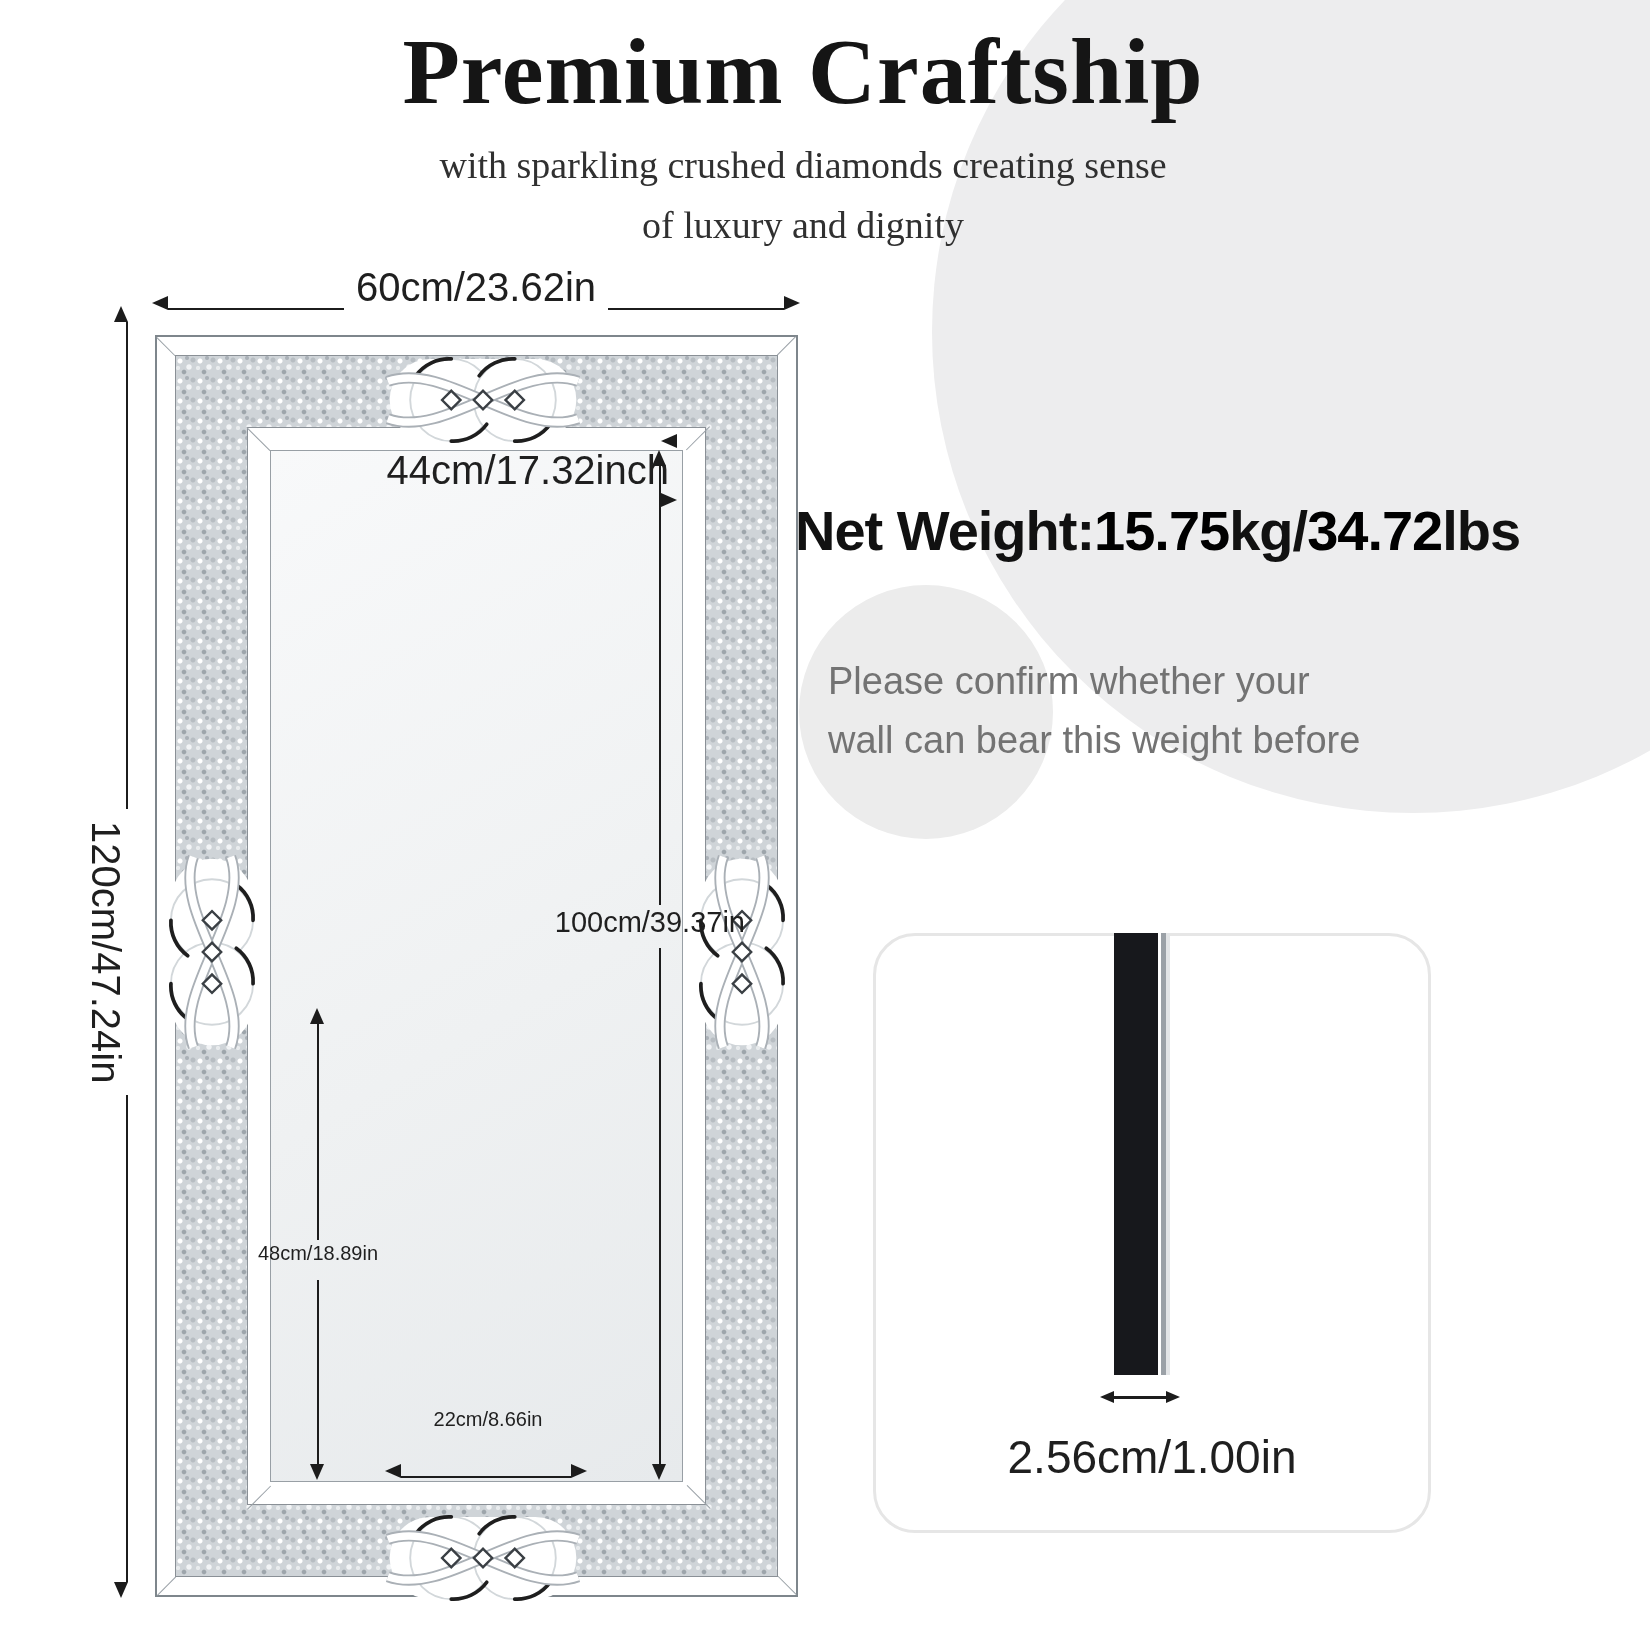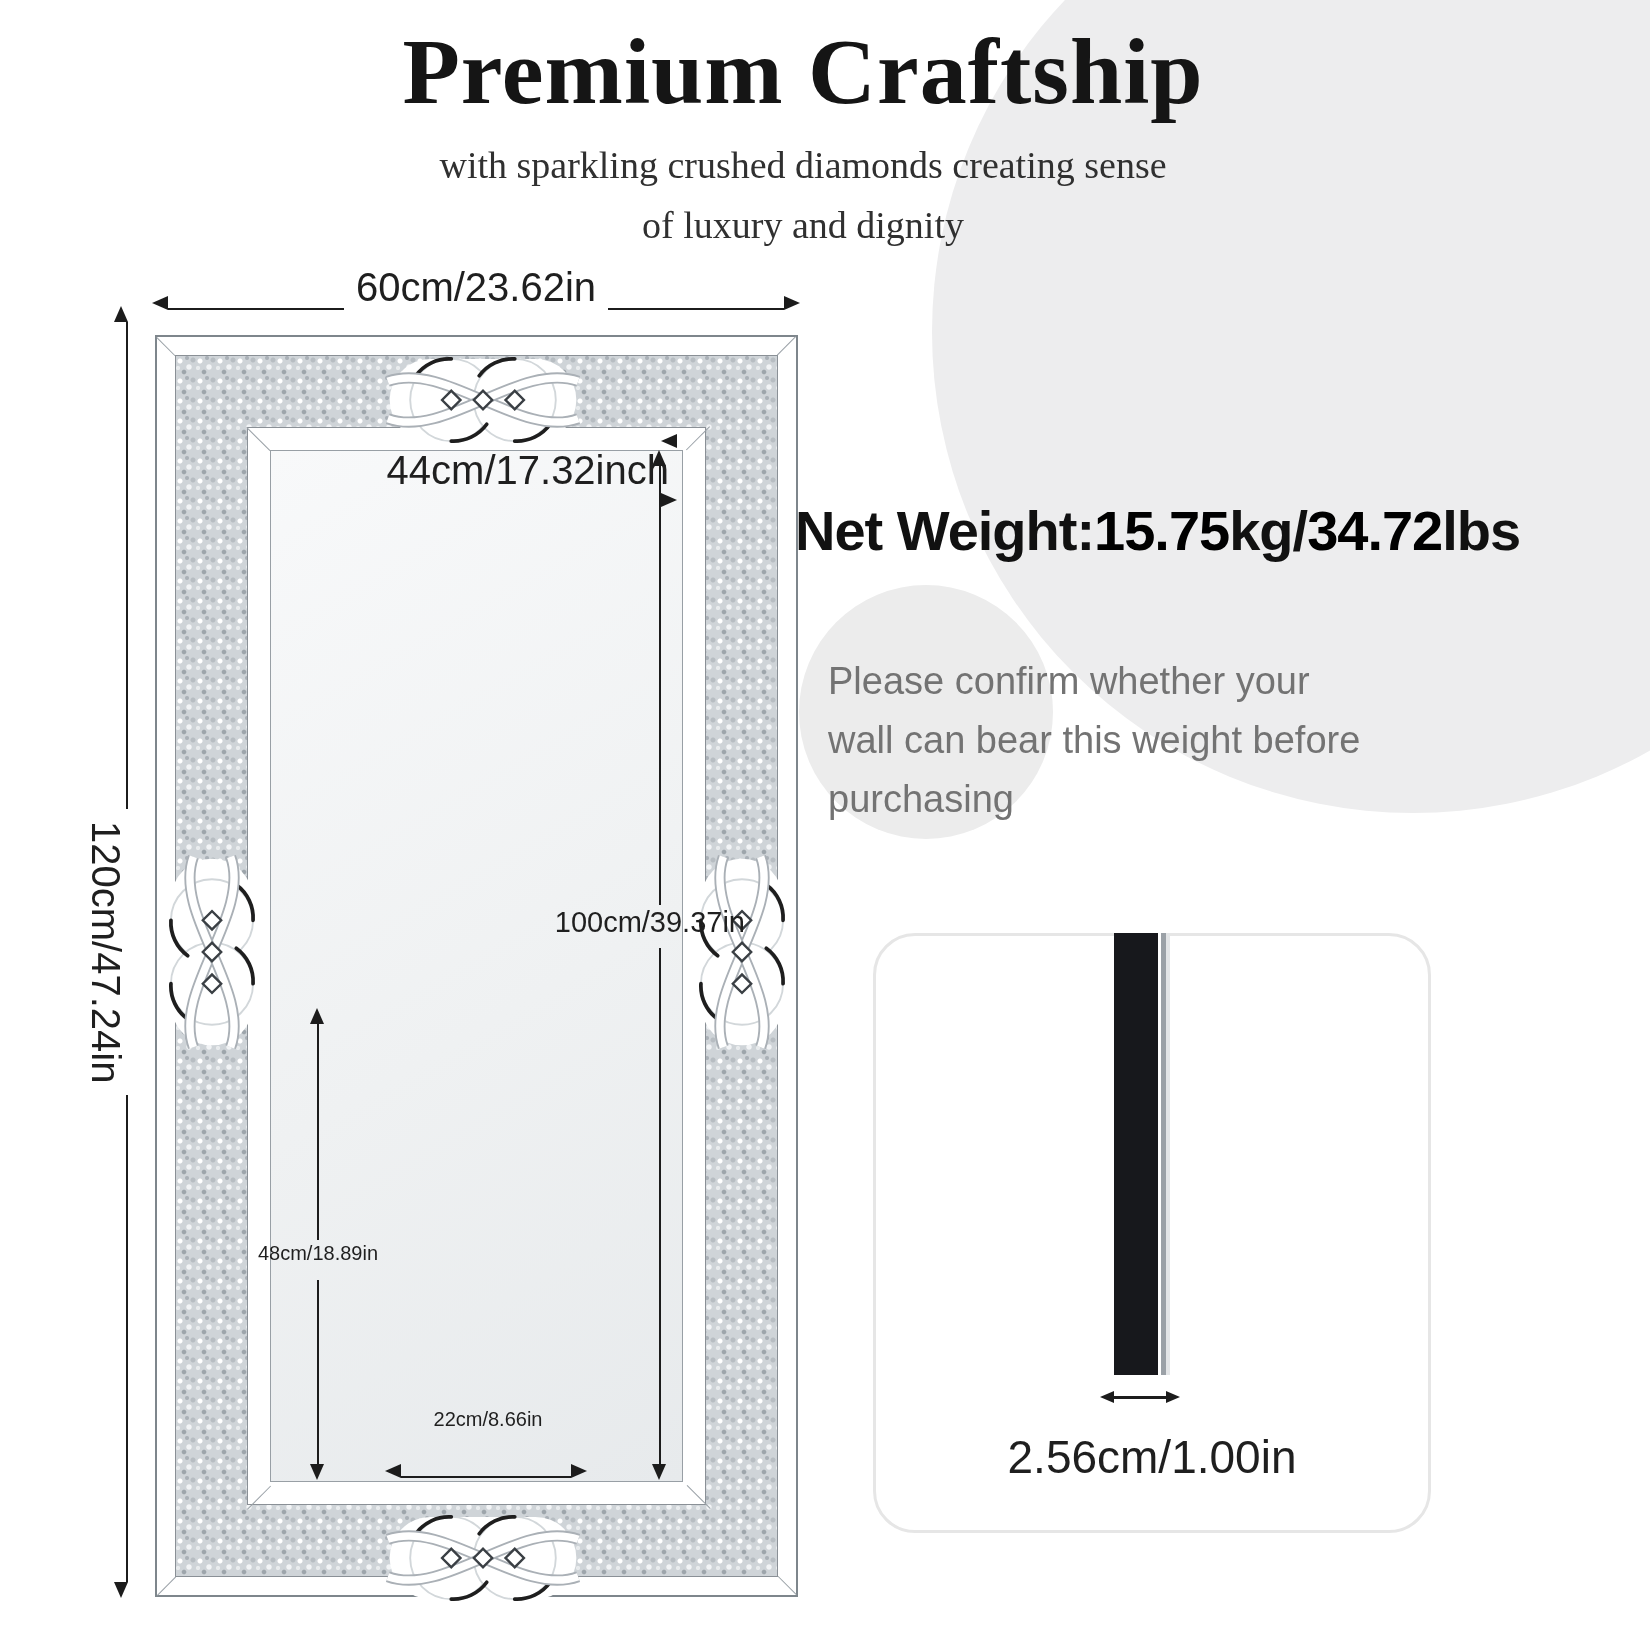--- a/index.html
+++ b/index.html
@@ -184,21 +184,20 @@
     <span class="ah ah-r"></span>
   </div>
 
   <div class="weight">
     <span>Net Weight:</span><span class="red">15.75</span><span>kg/</span><span class="red">34.72</span><span>lbs</span>
   </div>
 
   <div class="warning">
     <div>Please confirm whether your</div>
     <div>wall can bear this weight before</div>
-    <div>purchasing</div>
   </div>
 
   <div class="card">
     <div class="bar"></div>
     <div class="thick-arrow">
       <span class="ah ah-l" style="border-top-width:6px;border-bottom-width:6px;border-right-width:14px;"></span>
       <span class="hline" style="height:3px;"></span>
       <span class="ah ah-r" style="border-top-width:6px;border-bottom-width:6px;border-left-width:14px;"></span>
     </div>
     <div class="thick-label">2.56cm/1.00in</div>

